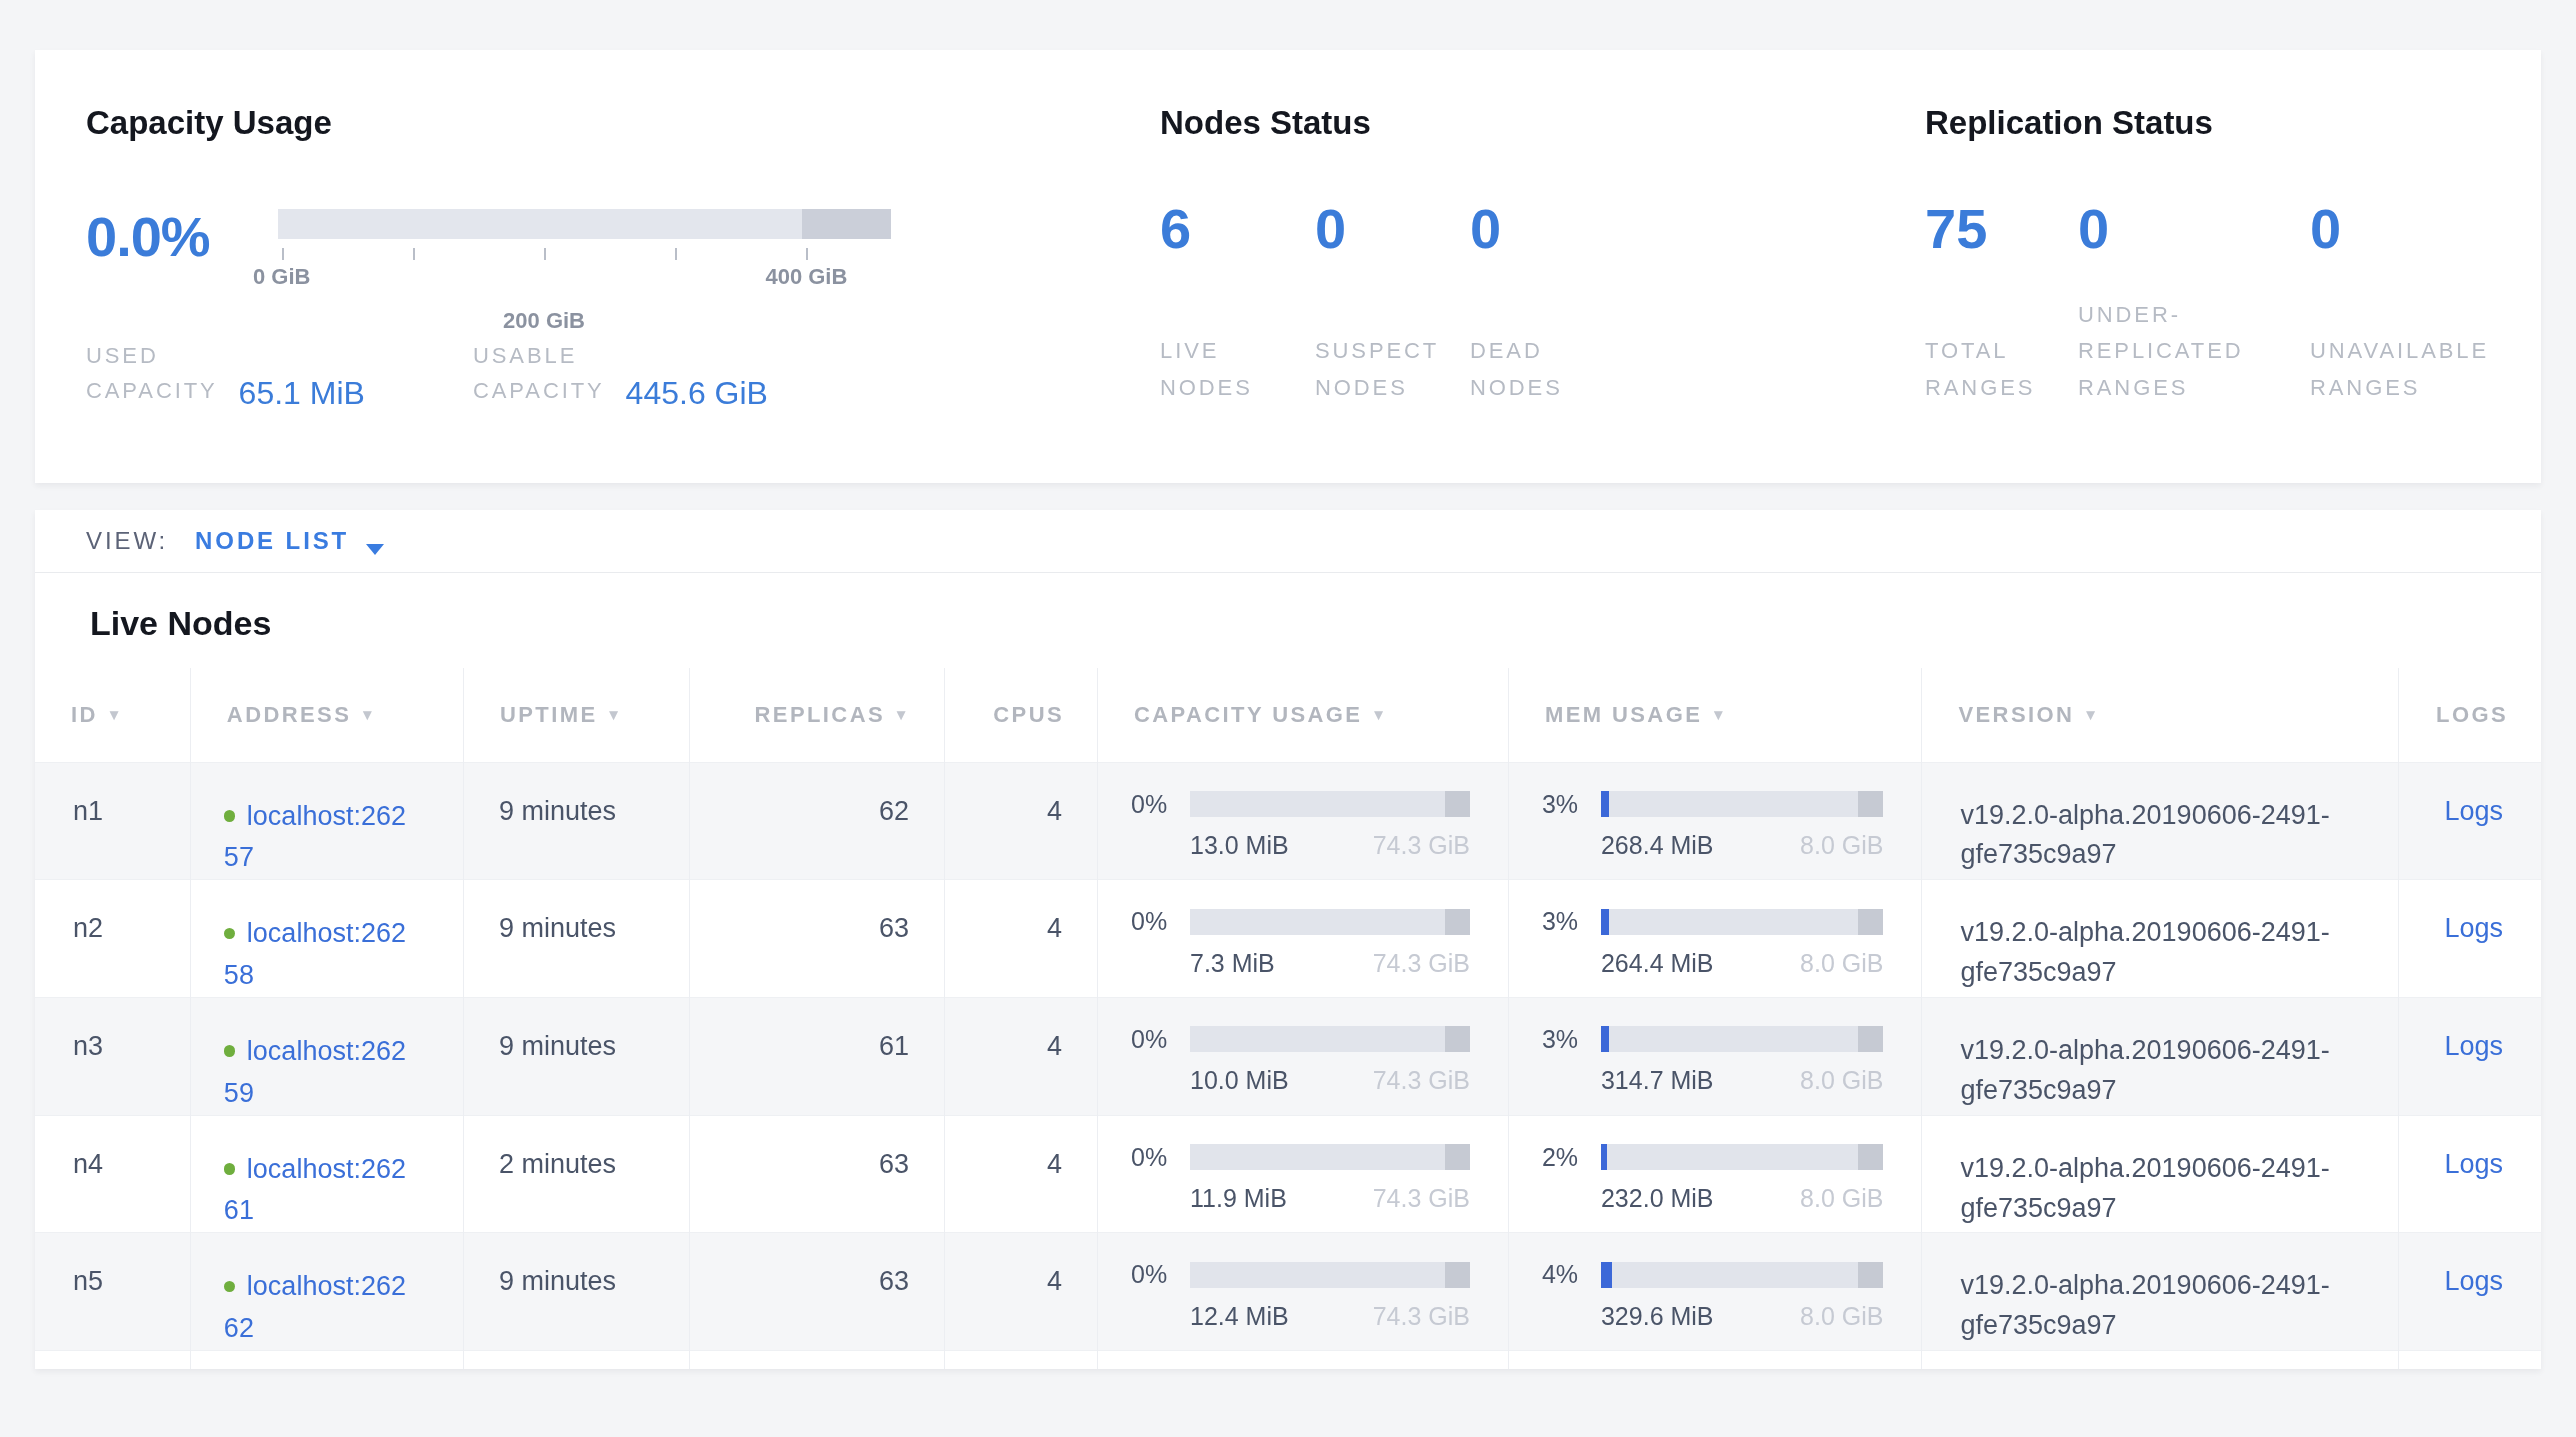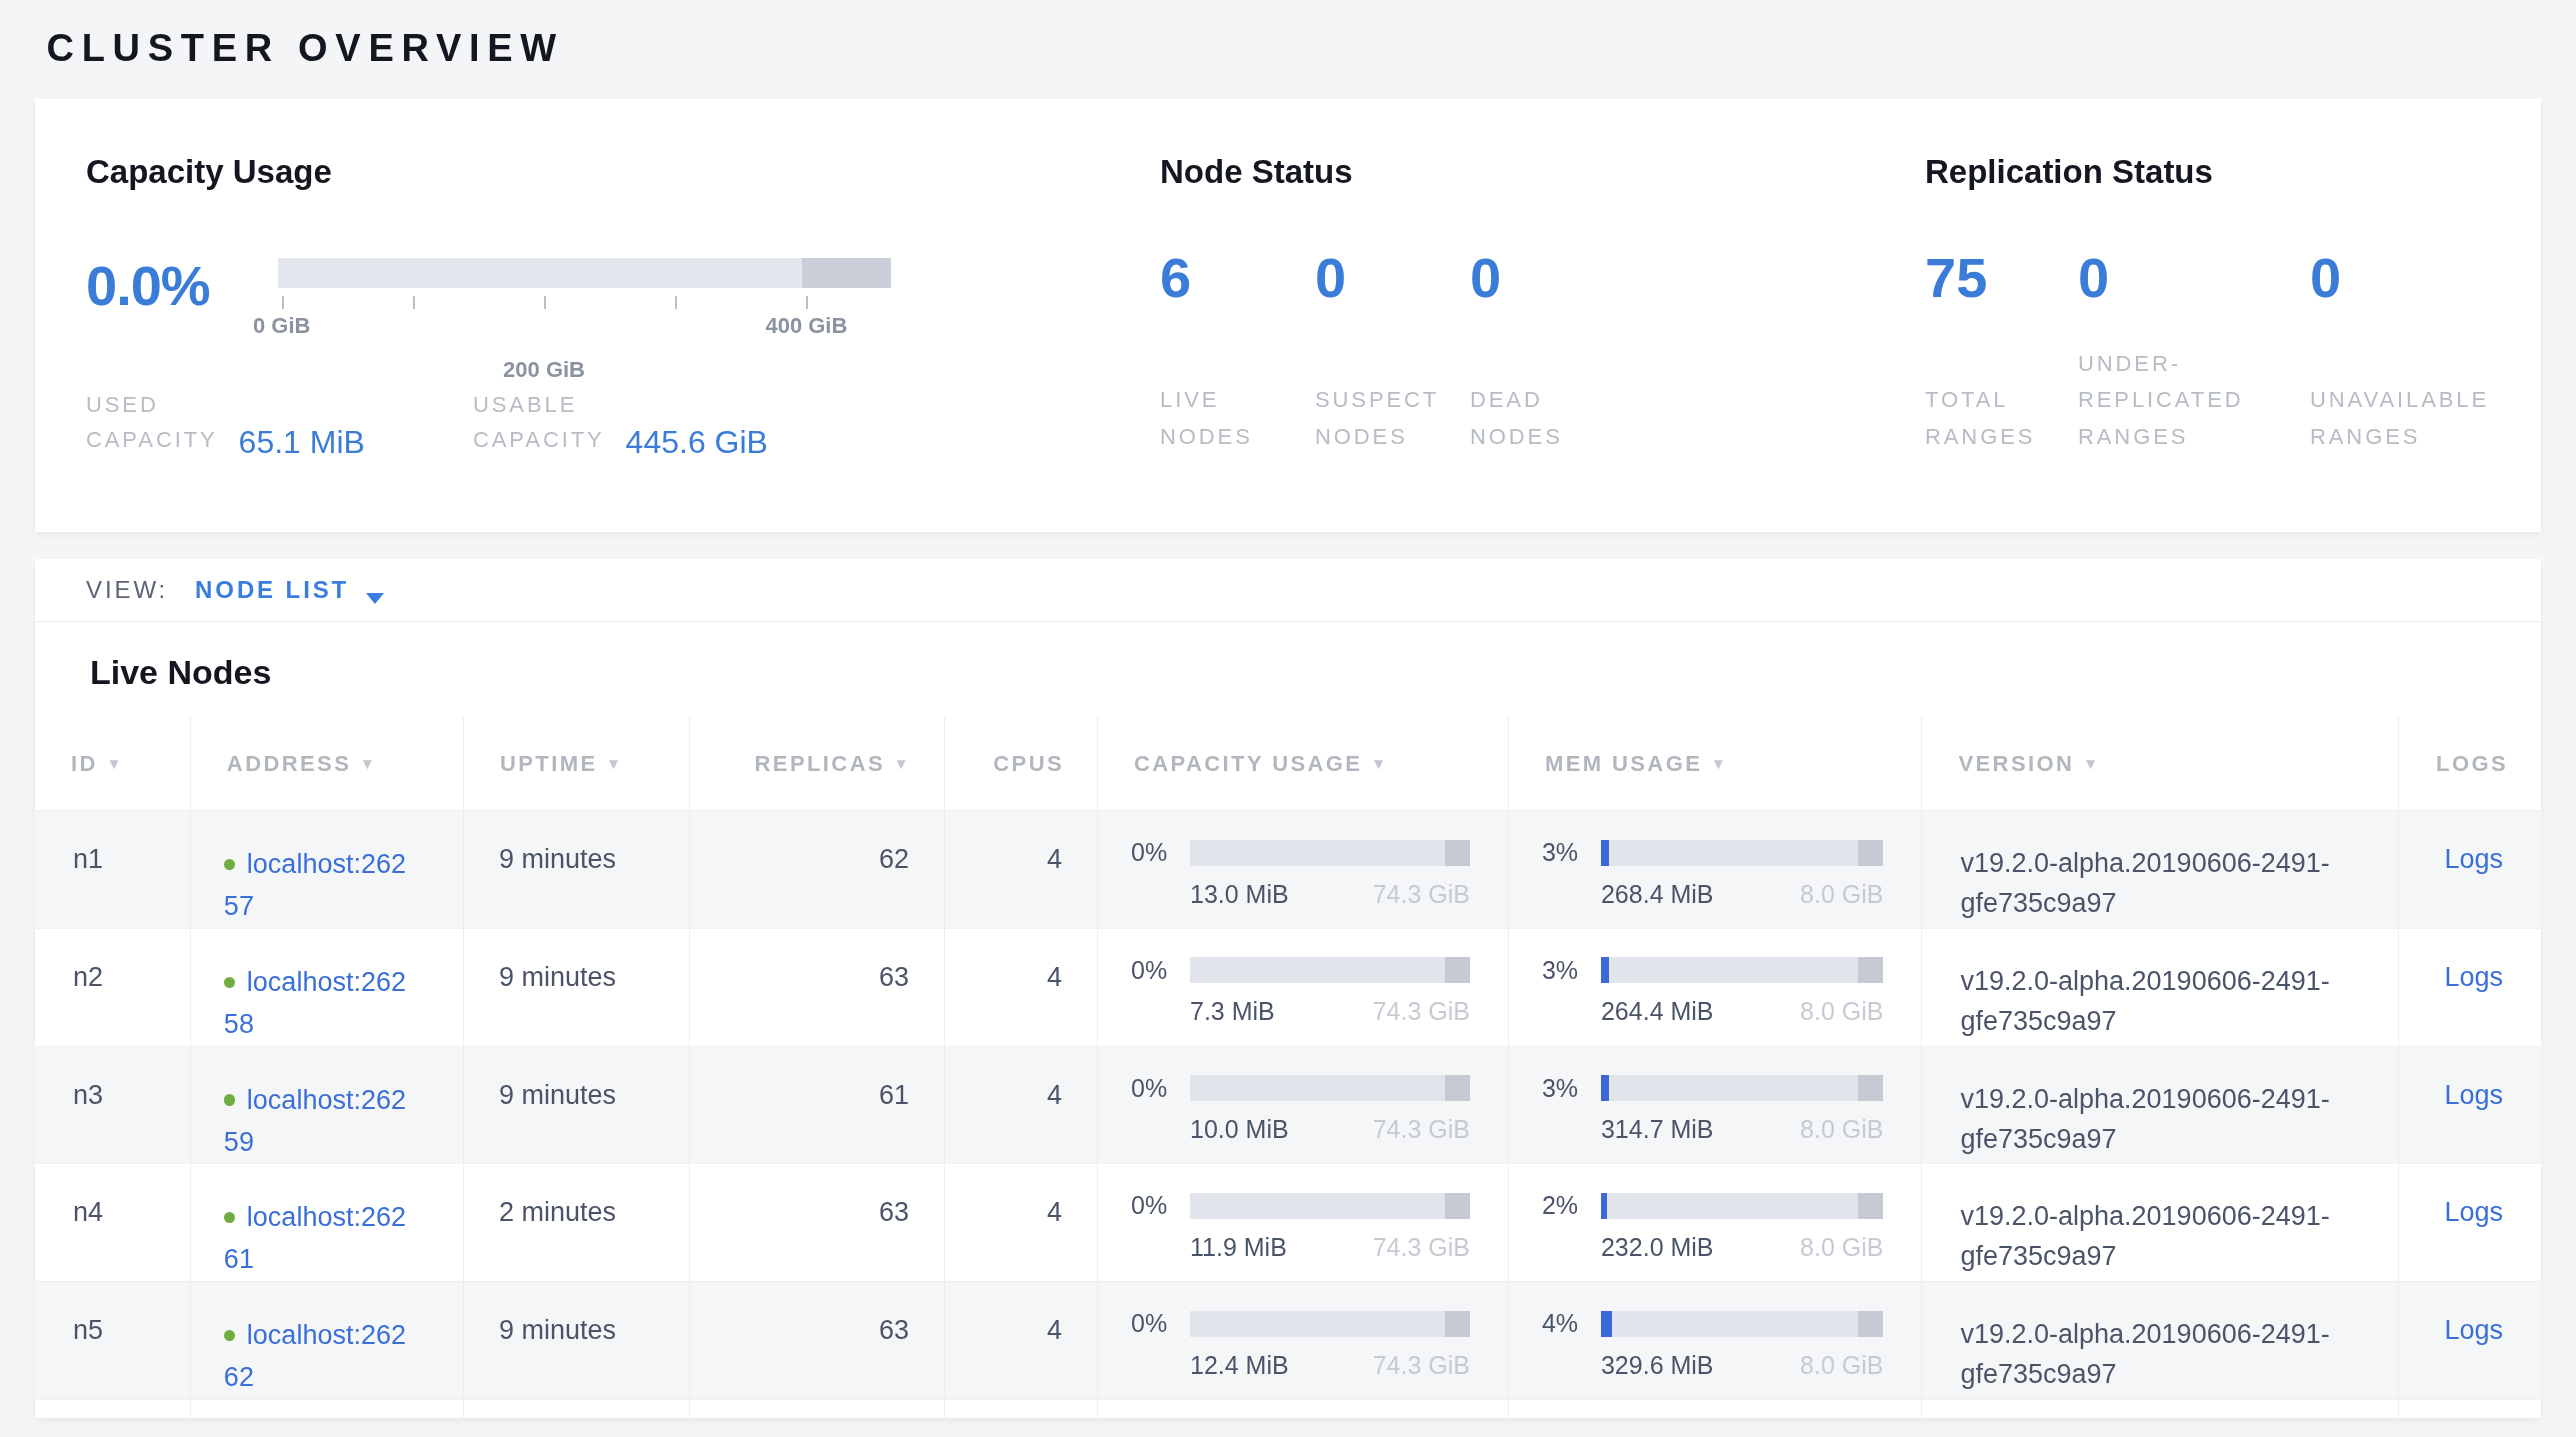--- a/index.html
+++ b/index.html
@@ -108,21 +108,20 @@
   .usage-total { color:#c6cad3; }
 
   tr.partial-row { height: 33px; background:#ffffff; }
   tr.partial-row td { height: 33px; padding:0; }
 </style>
 </head>
 <body>
 
 <div class="page">
 
-  <div class="page-title">CLUSTER OVERVIEW</div>
 
   <div class="panel summary-panel">
 
     <div class="capacity-section">
       <div class="section-title">Capacity Usage</div>
       <div class="gauge-row">
         <div class="cap-percent">0.0%</div>
         <div class="gauge">
           <div class="gauge-bar">
             <div class="gauge-fill" id="gauge-fill" style="width: 0%;"></div>
@@ -152,21 +151,21 @@
             <div class="capstat-label">
               <div>USABLE</div>
               <div>CAPACITY</div>
             </div>
             <div class="capstat-value">445.6 GiB</div>
           </div>
         </div>
     </div>
 
     <div class="node-section">
-      <div class="section-title">Node Status</div>
+      <div class="section-title">Nodes Status</div>
       <div class="stat-row" id="node-stats">
           <div class="stat" style="width: 155px;">
             <div class="stat-value">6</div>
             <div class="stat-label">
               <div>LIVE</div>
               <div>NODES</div>
             </div>
           </div>
           <div class="stat" style="width: 155px;">
             <div class="stat-value">0</div>

